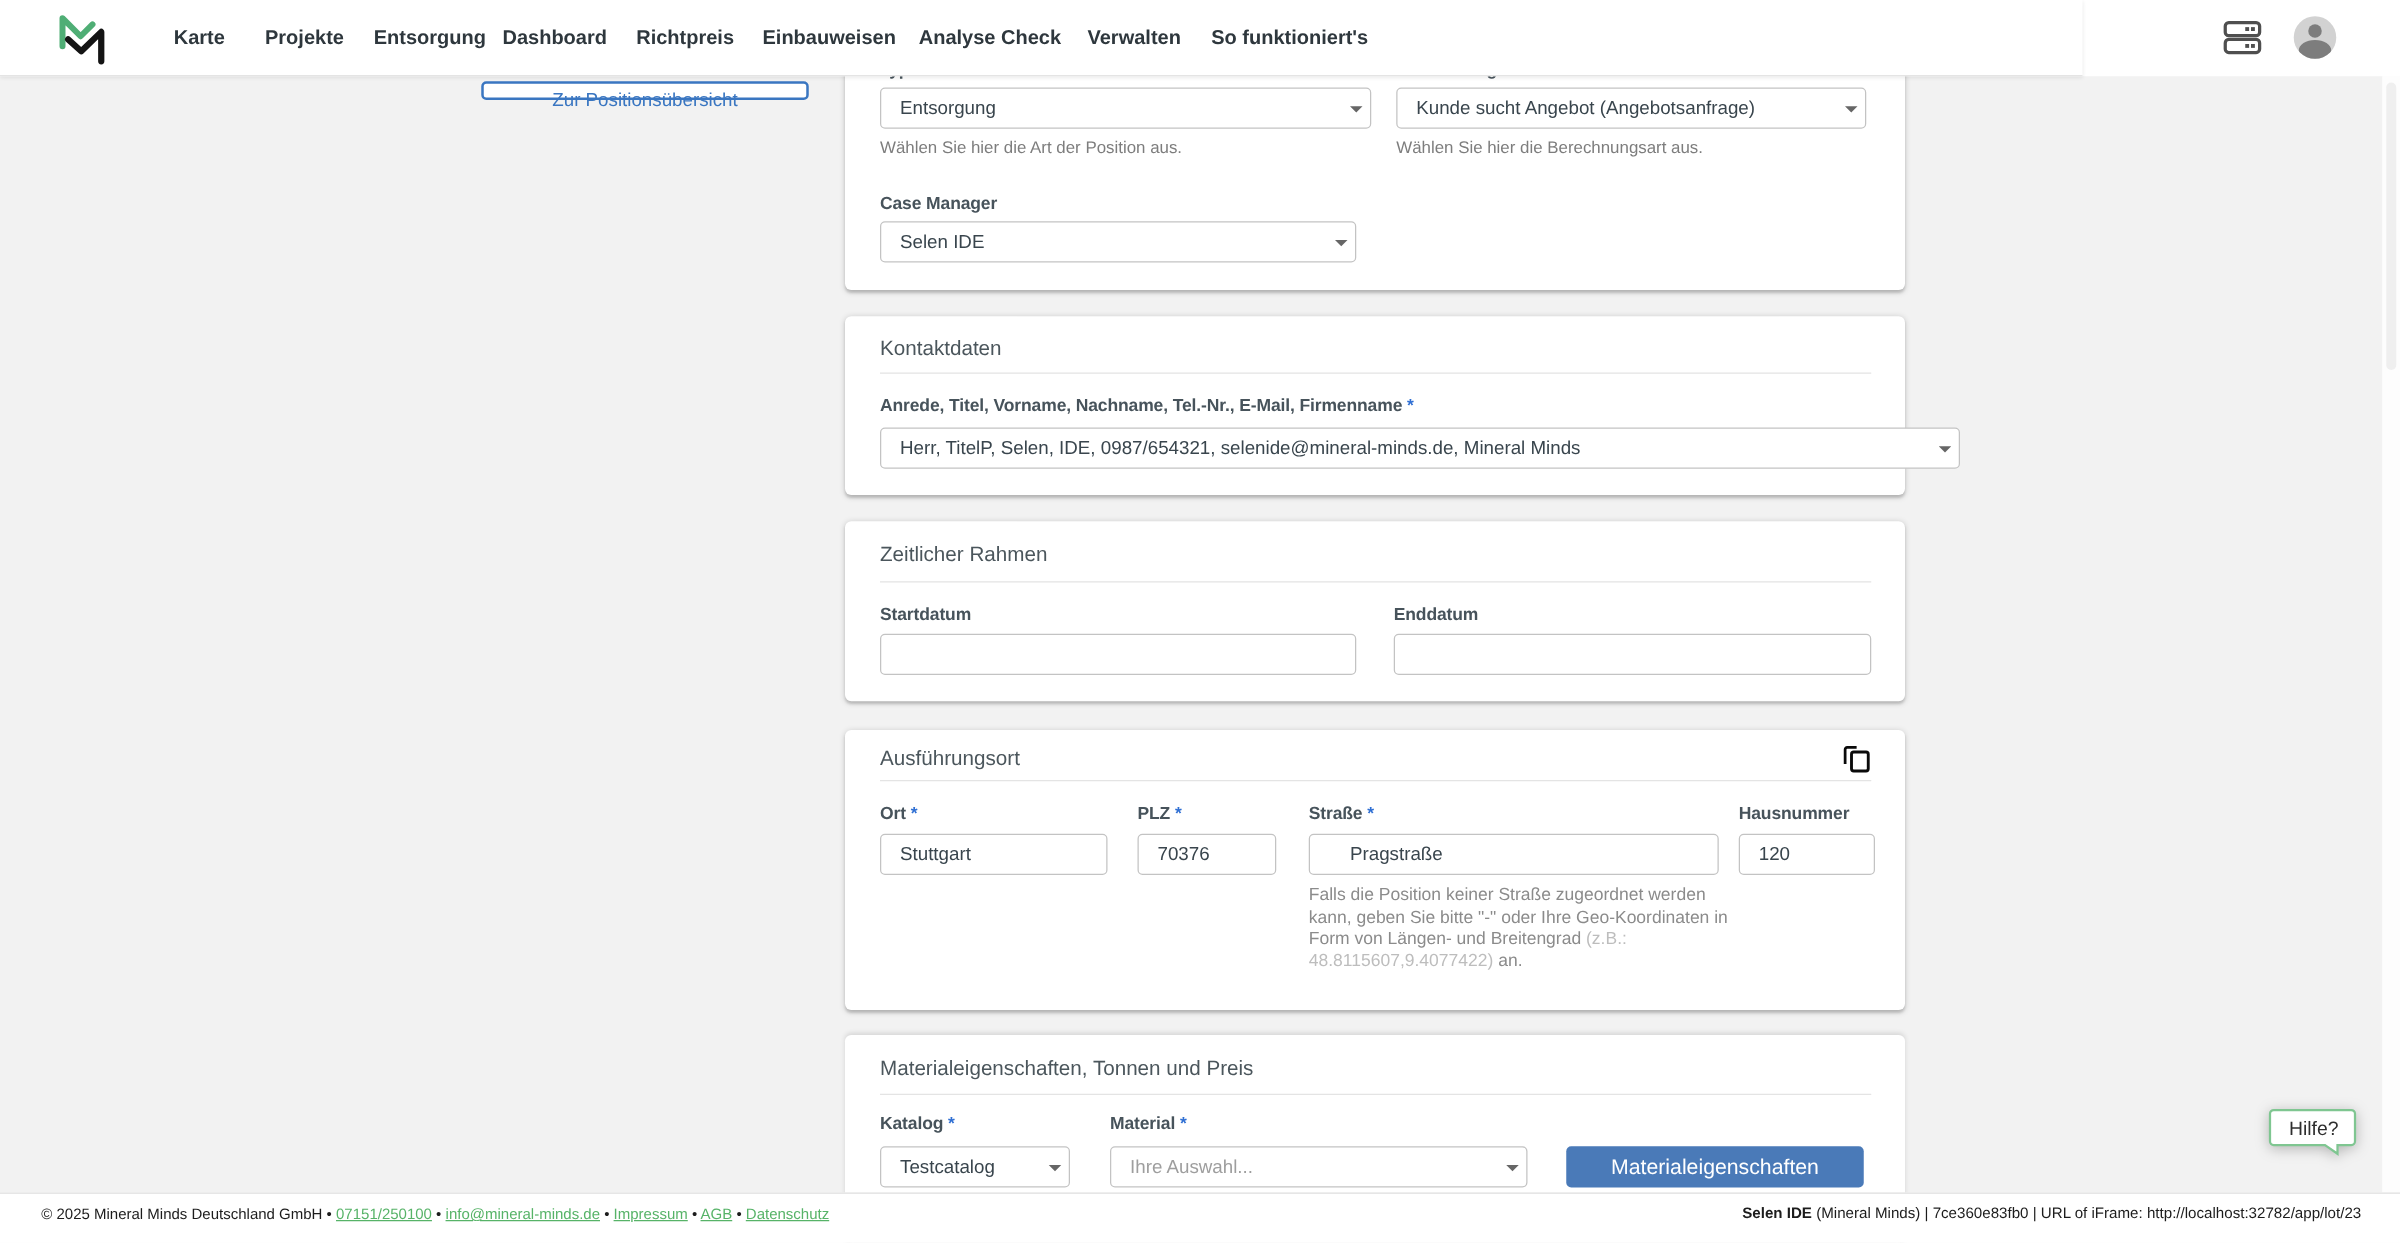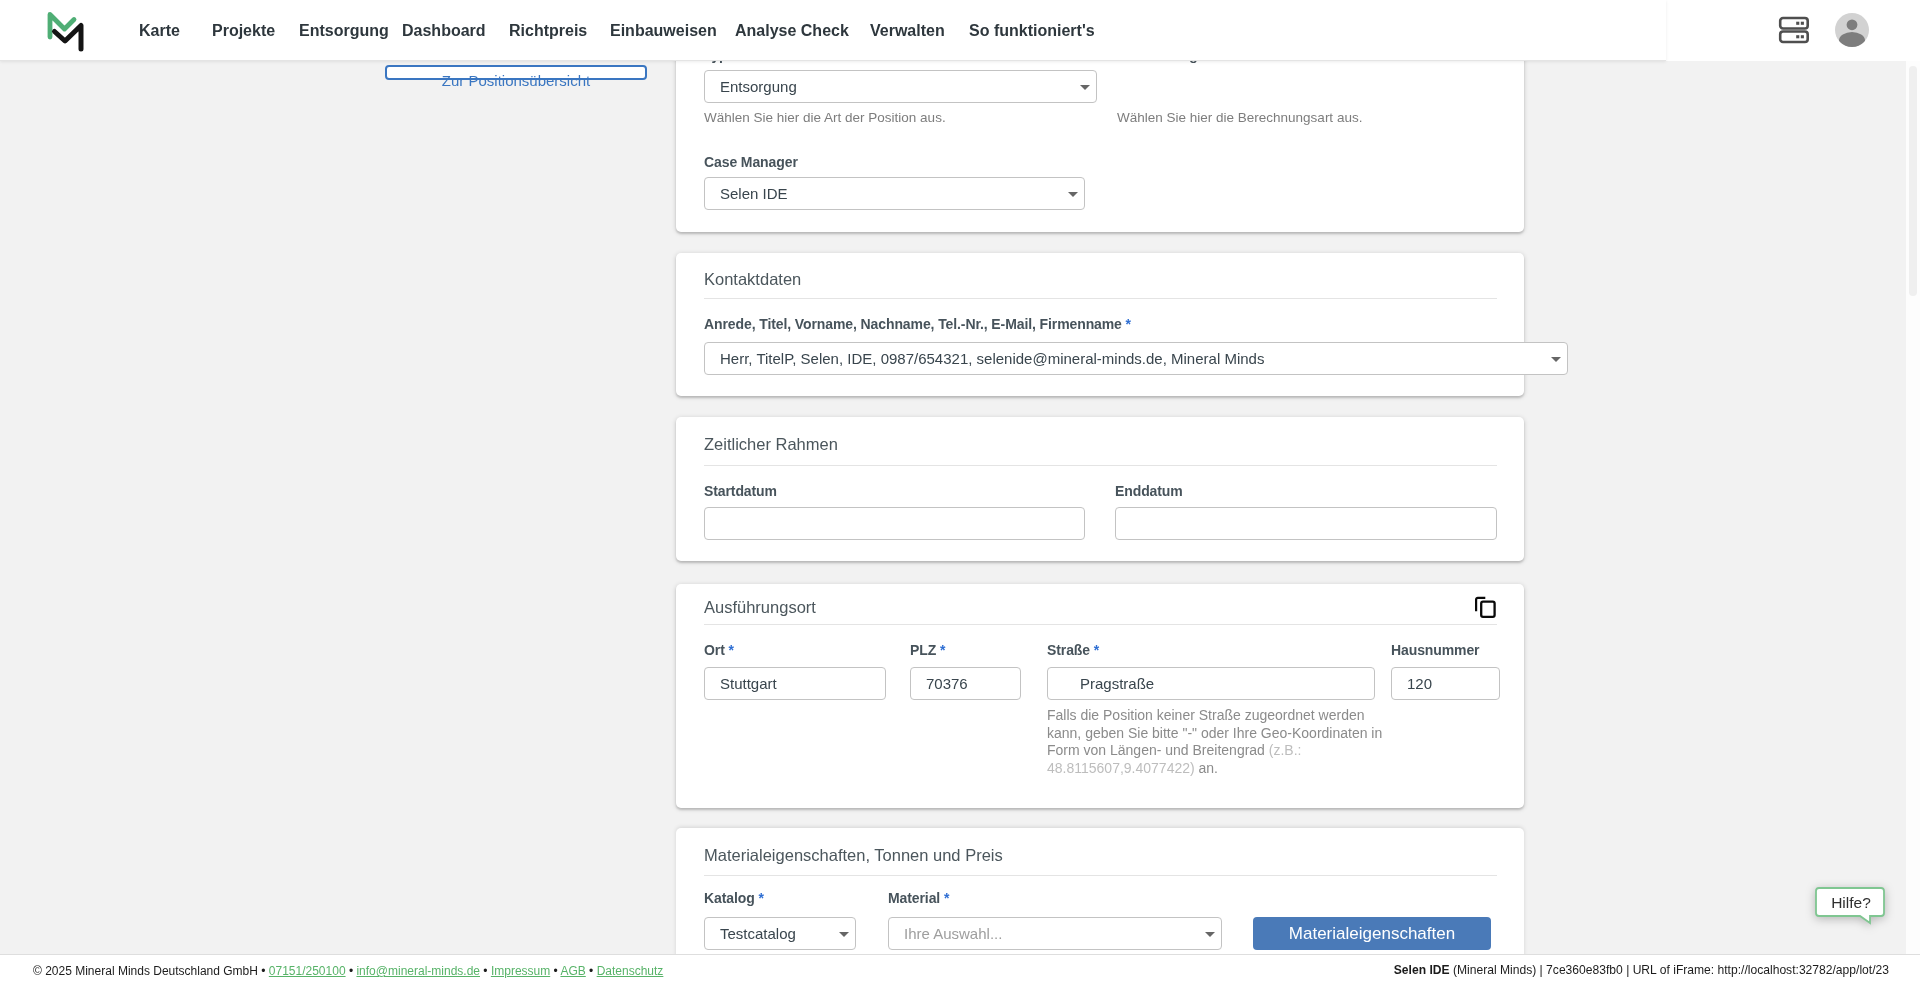--- a/index.html
+++ b/index.html
@@ -54,20 +54,21 @@
 <body>
 
 <div id="graybg"></div>
 <div id="scrollstrip"></div>
 <div id="scrollthumb"></div>
 
 <div class="card" style="top:28px; height:204px;">
   <div class="lbl" style="left:28px; top:19px;">Typ <span class="req">*</span></div>
   <div class="lbl" style="left:441px; top:19px;">Berechnungsart <span class="req">*</span></div>
   <div class="inp sel" style="left:28px; top:42px; width:393px;">Entsorgung</div>
+  <div class="inp sel" style="left:441px; top:42px; width:376px;">Kunde sucht Angebot (Angebotsanfrage)</div>
   <div class="help" style="left:28px; top:82px;">Wählen Sie hier die Art der Position aus.</div>
   <div class="help" style="left:441px; top:82px;">Wählen Sie hier die Berechnungsart aus.</div>
   <div class="lbl" style="left:28px; top:126px;">Case Manager</div>
   <div class="inp sel" style="left:28px; top:149px; width:381px;">Selen IDE</div>
 </div>
 
 <div class="card" style="top:253px; height:143px;">
   <div class="title" style="top:17px;">Kontaktdaten</div>
   <div class="divider" style="top:45px;"></div>
   <div class="lbl" style="left:28px; top:63px;">Anrede, Titel, Vorname, Nachname, Tel.-Nr., E-Mail, Firmenname <span class="req">*</span></div>

